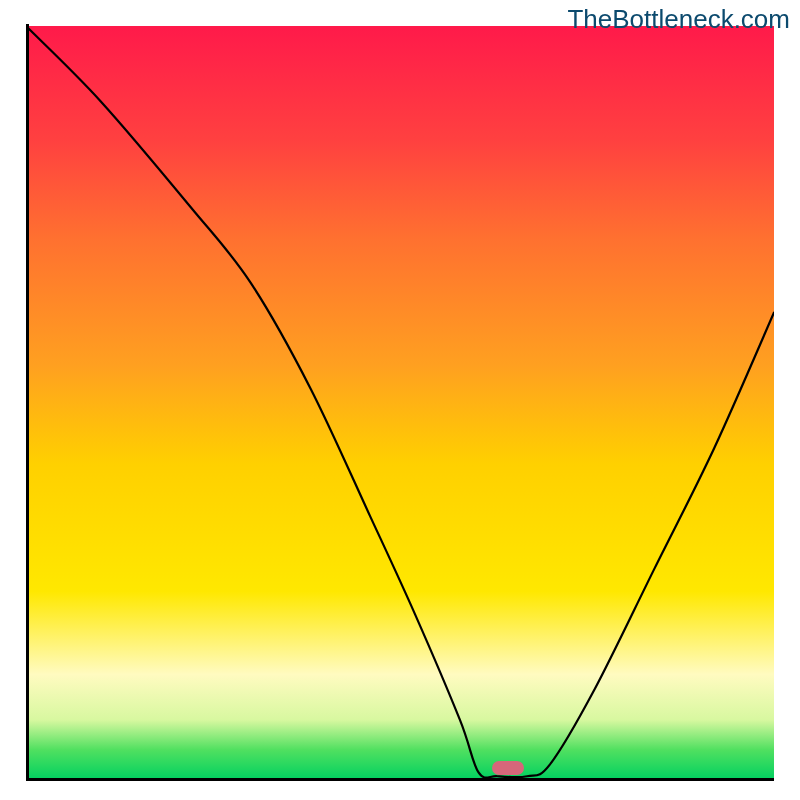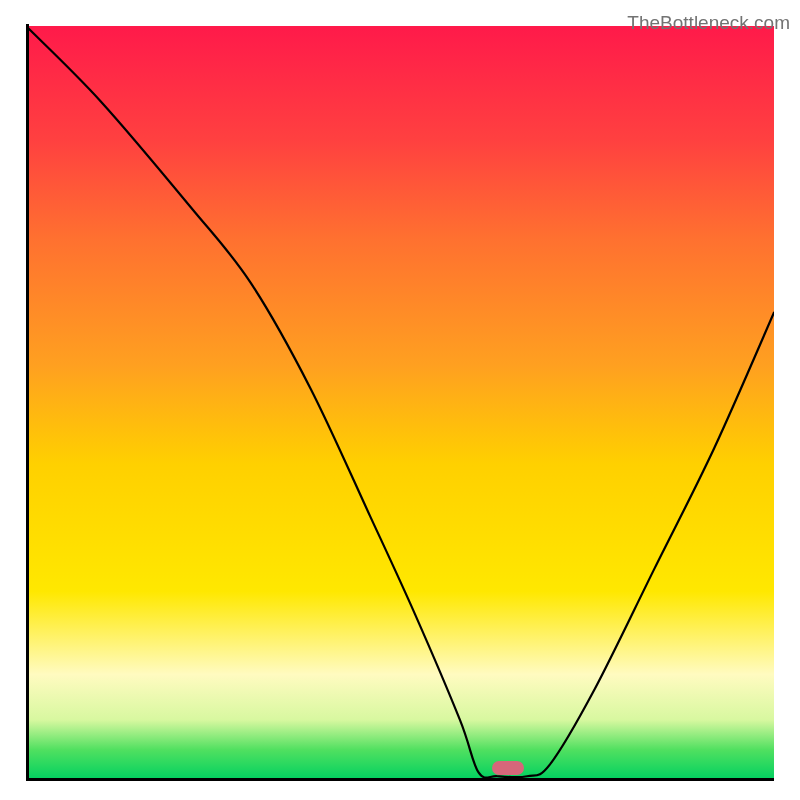--- a/index.html
+++ b/index.html
@@ -6,24 +6,24 @@
     margin: 0;
     padding: 0;
     width: 800px;
     height: 800px;
     background: #ffffff;
     position: relative;
     font-family: Arial, sans-serif;
   }
   .watermark {
     position: absolute;
-    top: 12px;
+    top: 4px;
     right: 10px;
-    color: #737373;
-    font-size: 19px;
+    color: #0c4a6e;
+    font-size: 26px;
     font-weight: 400;
     z-index: 10;
   }
   .plot-area {
     position: absolute;
     left: 26px;
     top: 26px;
     width: 748px;
     height: 754px;
     background: linear-gradient(to bottom,

